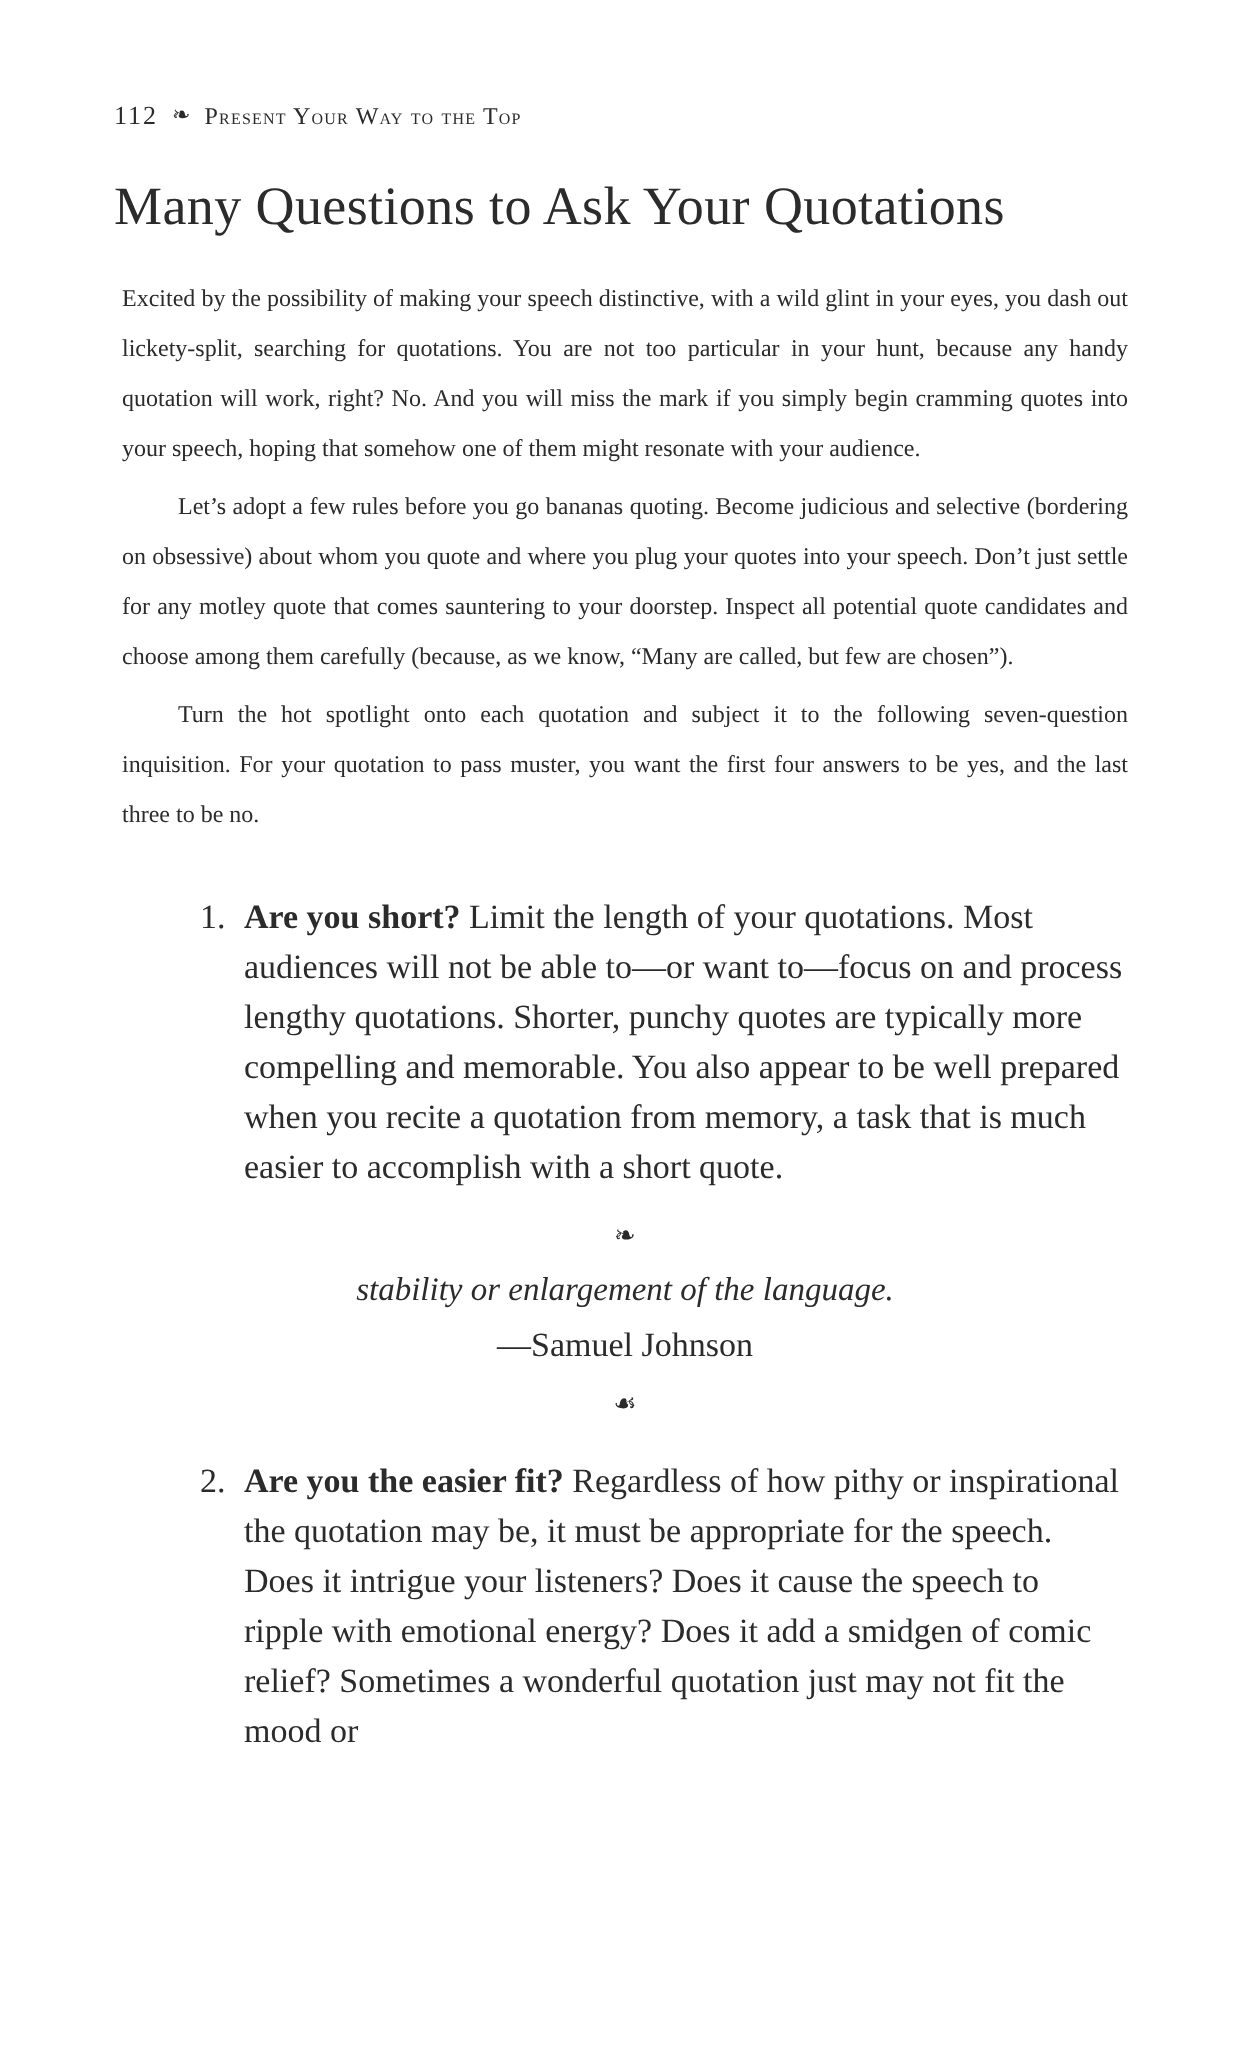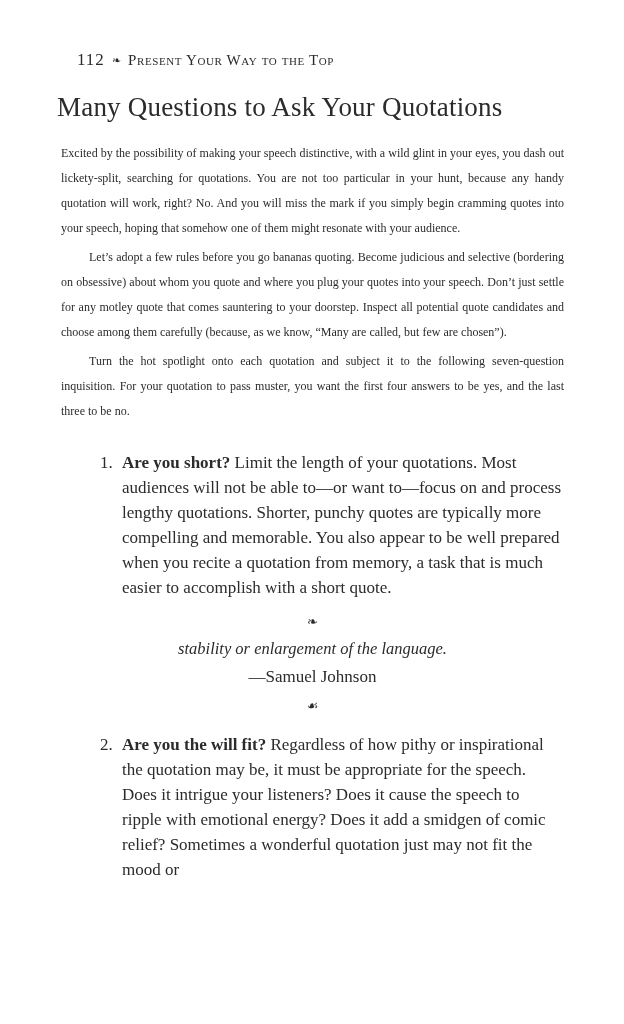--- a/index.html
+++ b/index.html
@@ -19,32 +19,31 @@
   }
   
   .running-head {
     display: flex;
     align-items: baseline;
     gap: 7px;
     margin-bottom: 20px;
     white-space: nowrap;
   }
   .page-number {
-    font-size: 17px;
+    font-size: 13px;
     letter-spacing: 1px;
-    margin-left: 20px;
   }
   .head-fleuron {
     font-size: 11px;
     position: relative;
     top: -1px;
   }
   .running-title {
     font-variant: small-caps;
-    font-size: 15px;
+    font-size: 12px;
     letter-spacing: 0.6px;
   }
   
   h1.chapter-title {
     font-size: 27px;
     font-weight: normal;
     letter-spacing: 0.2px;
     margin: 0 0 17px 0;
     line-height: 34px;
   }
@@ -122,17 +121,17 @@
   <div class="quote-block">
     <div class="quote-fleuron top">❧</div>
     <div class="quote-line">stability or enlargement of the language.</div>
     <div class="attribution">—Samuel Johnson</div>
     <div class="quote-fleuron bottom">☙</div>
   </div>
 
   <div class="q-list second">
     <div class="q-item">
       <span class="num">2.</span>
-      <span class="li-body"><span class="li-lead">Are you the will fit?</span> <span>Regardless of how pithy or inspirational the quotation may be, it must be appropriate for the speech. Does it intrigue your listeners? Does it cause the speech to ripple with emotional energy? Does it add a smidgen of comic relief? Sometimes a wonderful quotation just may not fit the mood or</span></span>
+      <span class="li-body"><span class="li-lead">Are you the easier fit?</span> <span>Regardless of how pithy or inspirational the quotation may be, it must be appropriate for the speech. Does it intrigue your listeners? Does it cause the speech to ripple with emotional energy? Does it add a smidgen of comic relief? Sometimes a wonderful quotation just may not fit the mood or</span></span>
     </div>
   </div>
 
 </div>
 
 </body></html>

